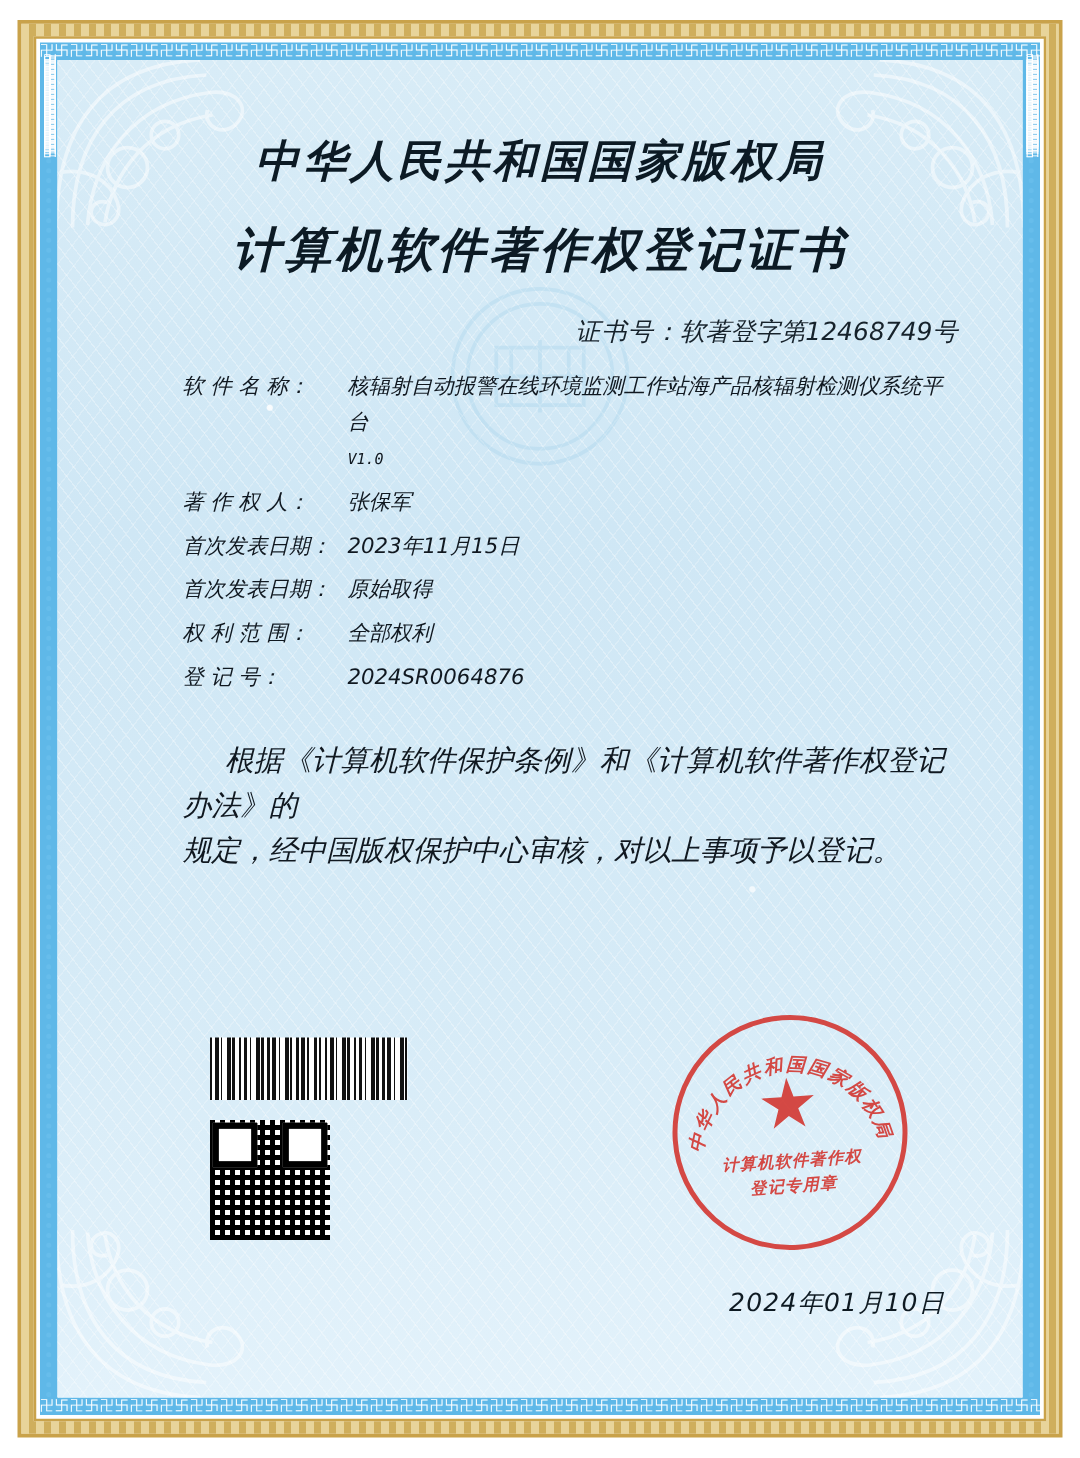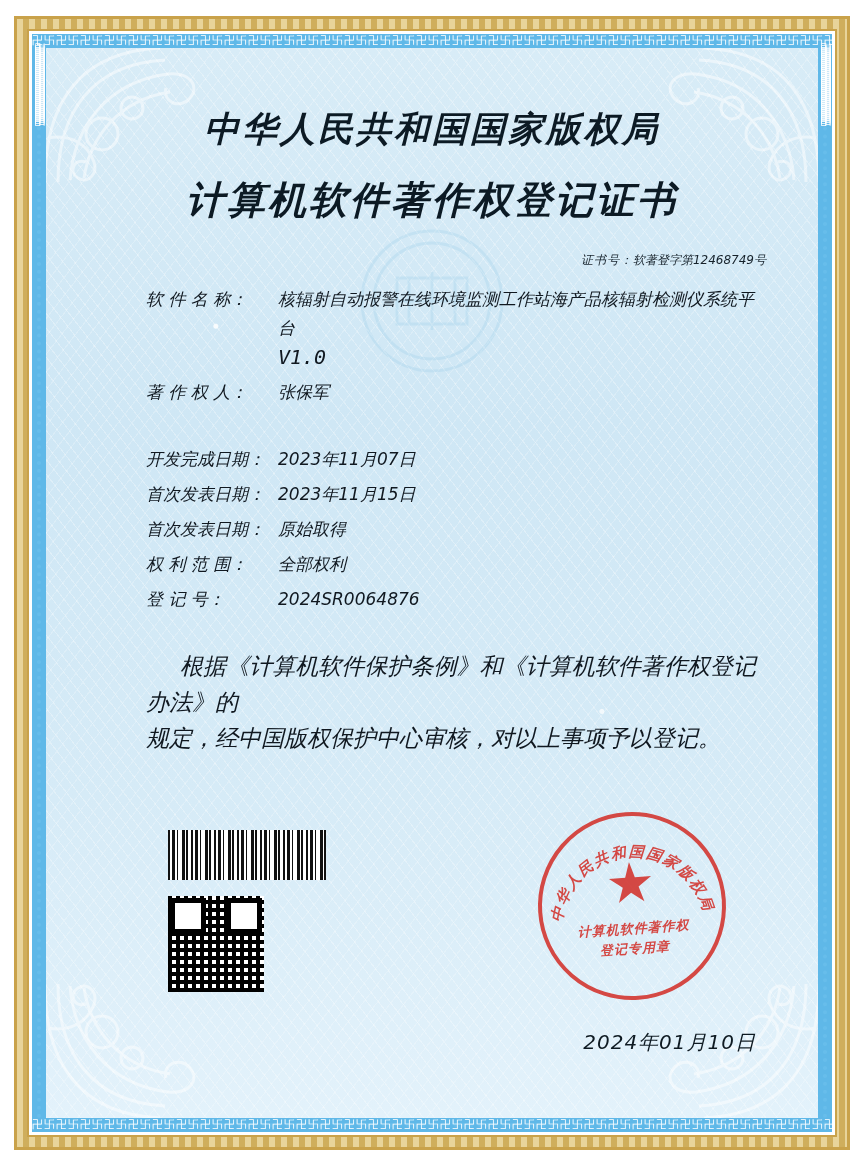--- a/index.html
+++ b/index.html
@@ -151,21 +151,21 @@
     font-weight: bold;
     letter-spacing: 3px;
     font-family: "DejaVu Serif", serif;
     color: #0c1a24;
   }
 
   .cert-no {
     margin-top: 26px;
     text-align: right;
     padding-right: 8px;
-    font-size: 12px;
+    font-size: 20px;
     font-family: "DejaVu Sans", sans-serif;
     color: #16222b;
   }
   .cert-no .label { letter-spacing: 1px; }
 
   .fields {
     margin-top: 16px;
     padding-left: 56px;
     padding-right: 10px;
   }
@@ -183,21 +183,21 @@
     justify-content: space-between;
     letter-spacing: 0;
     white-space: nowrap;
   }
   .field-value {
     flex: 1;
     font-family: "DejaVu Sans", sans-serif;
   }
   .field-value .mono {
     font-family: "DejaVu Sans Mono", monospace;
-    font-size: 20px;
+    font-size: 12px;
     letter-spacing: 0;
   }
   .gap-top { margin-top: 38px; }
 
   .para {
     margin-top: 34px;
     padding: 0 18px 0 56px;
     font-size: 23px;
     line-height: 36px;
     font-family: "DejaVu Sans", sans-serif;
@@ -388,24 +388,20 @@
             <div>核辐射自动报警在线环境监测工作站海产品核辐射检测仪系统平台</div>
             <div class="mono">V1.0</div>
           </div>
         </div>
 
         <div class="field-row">
           <div class="field-label">著 作 权 人：</div>
           <div class="field-value">张保军</div>
         </div>
 
-        <div class="field-row gap-top">
-          <div class="field-label">开发完成日期：</div>
-          <div class="field-value">2023年11月07日</div>
-        </div>
 
         <div class="field-row">
           <div class="field-label">首次发表日期：</div>
           <div class="field-value">2023年11月15日</div>
         </div>
 
         <div class="field-row">
           <div class="field-label">首次发表日期：</div>
           <div class="field-value">原始取得</div>
         </div>

